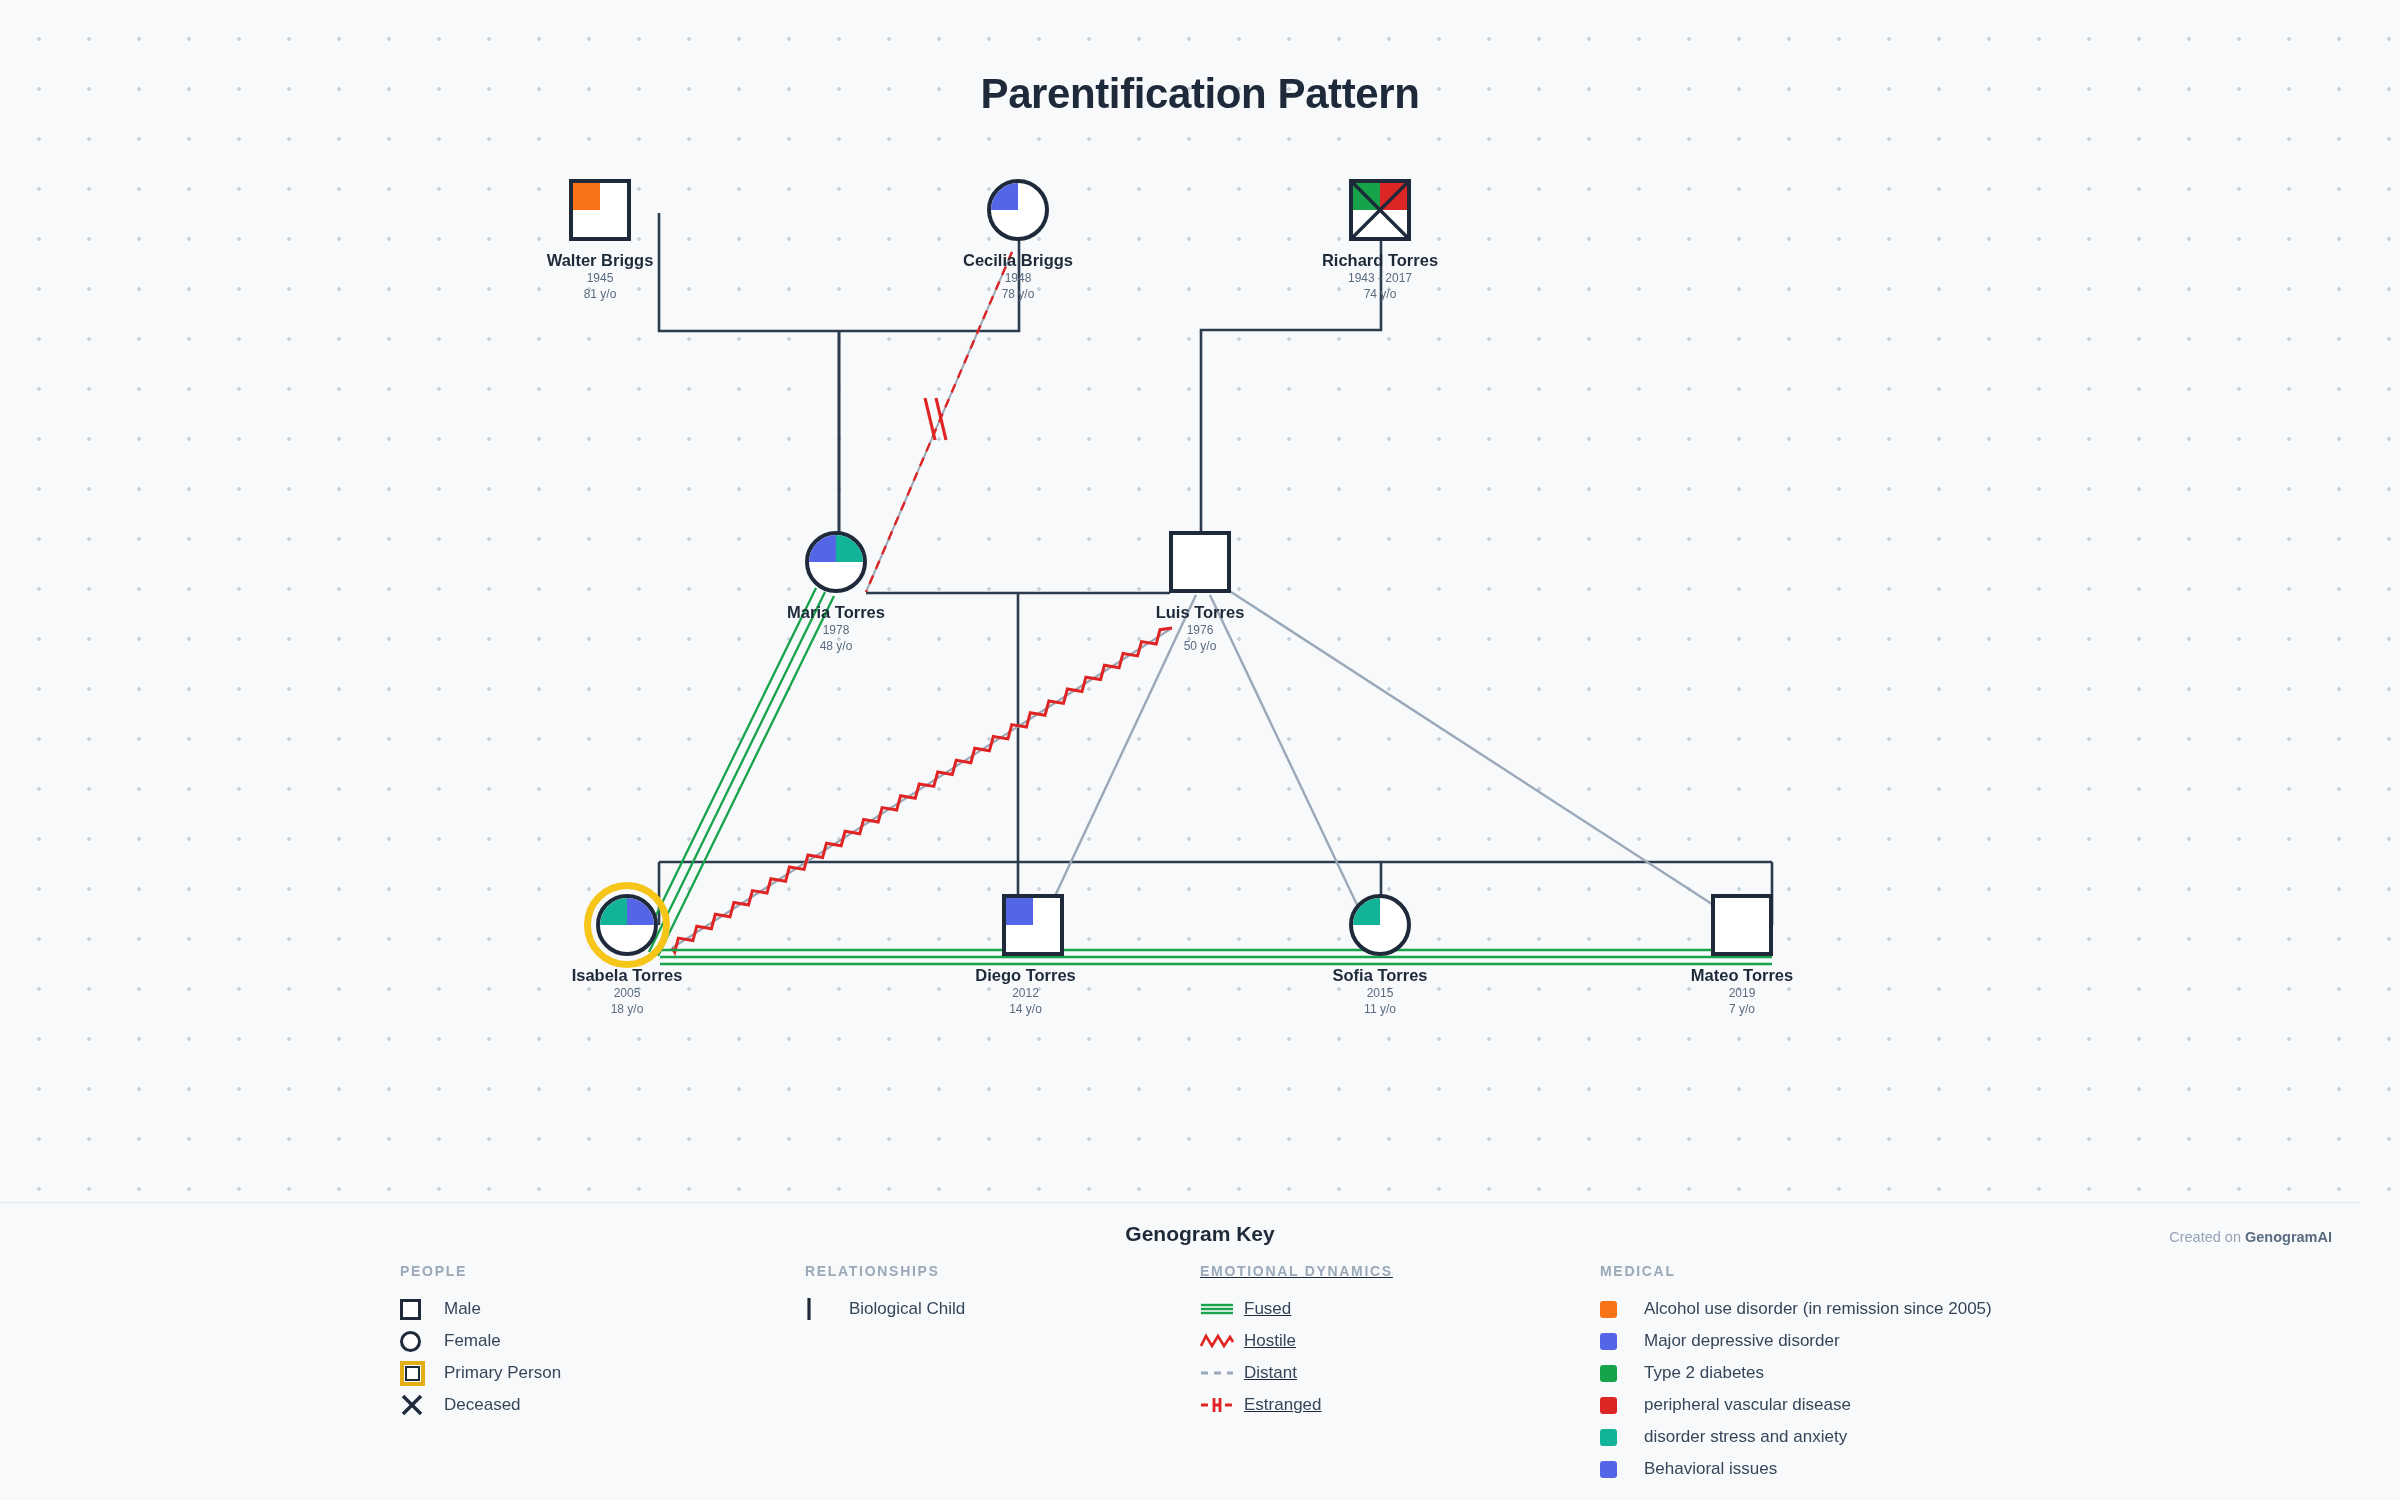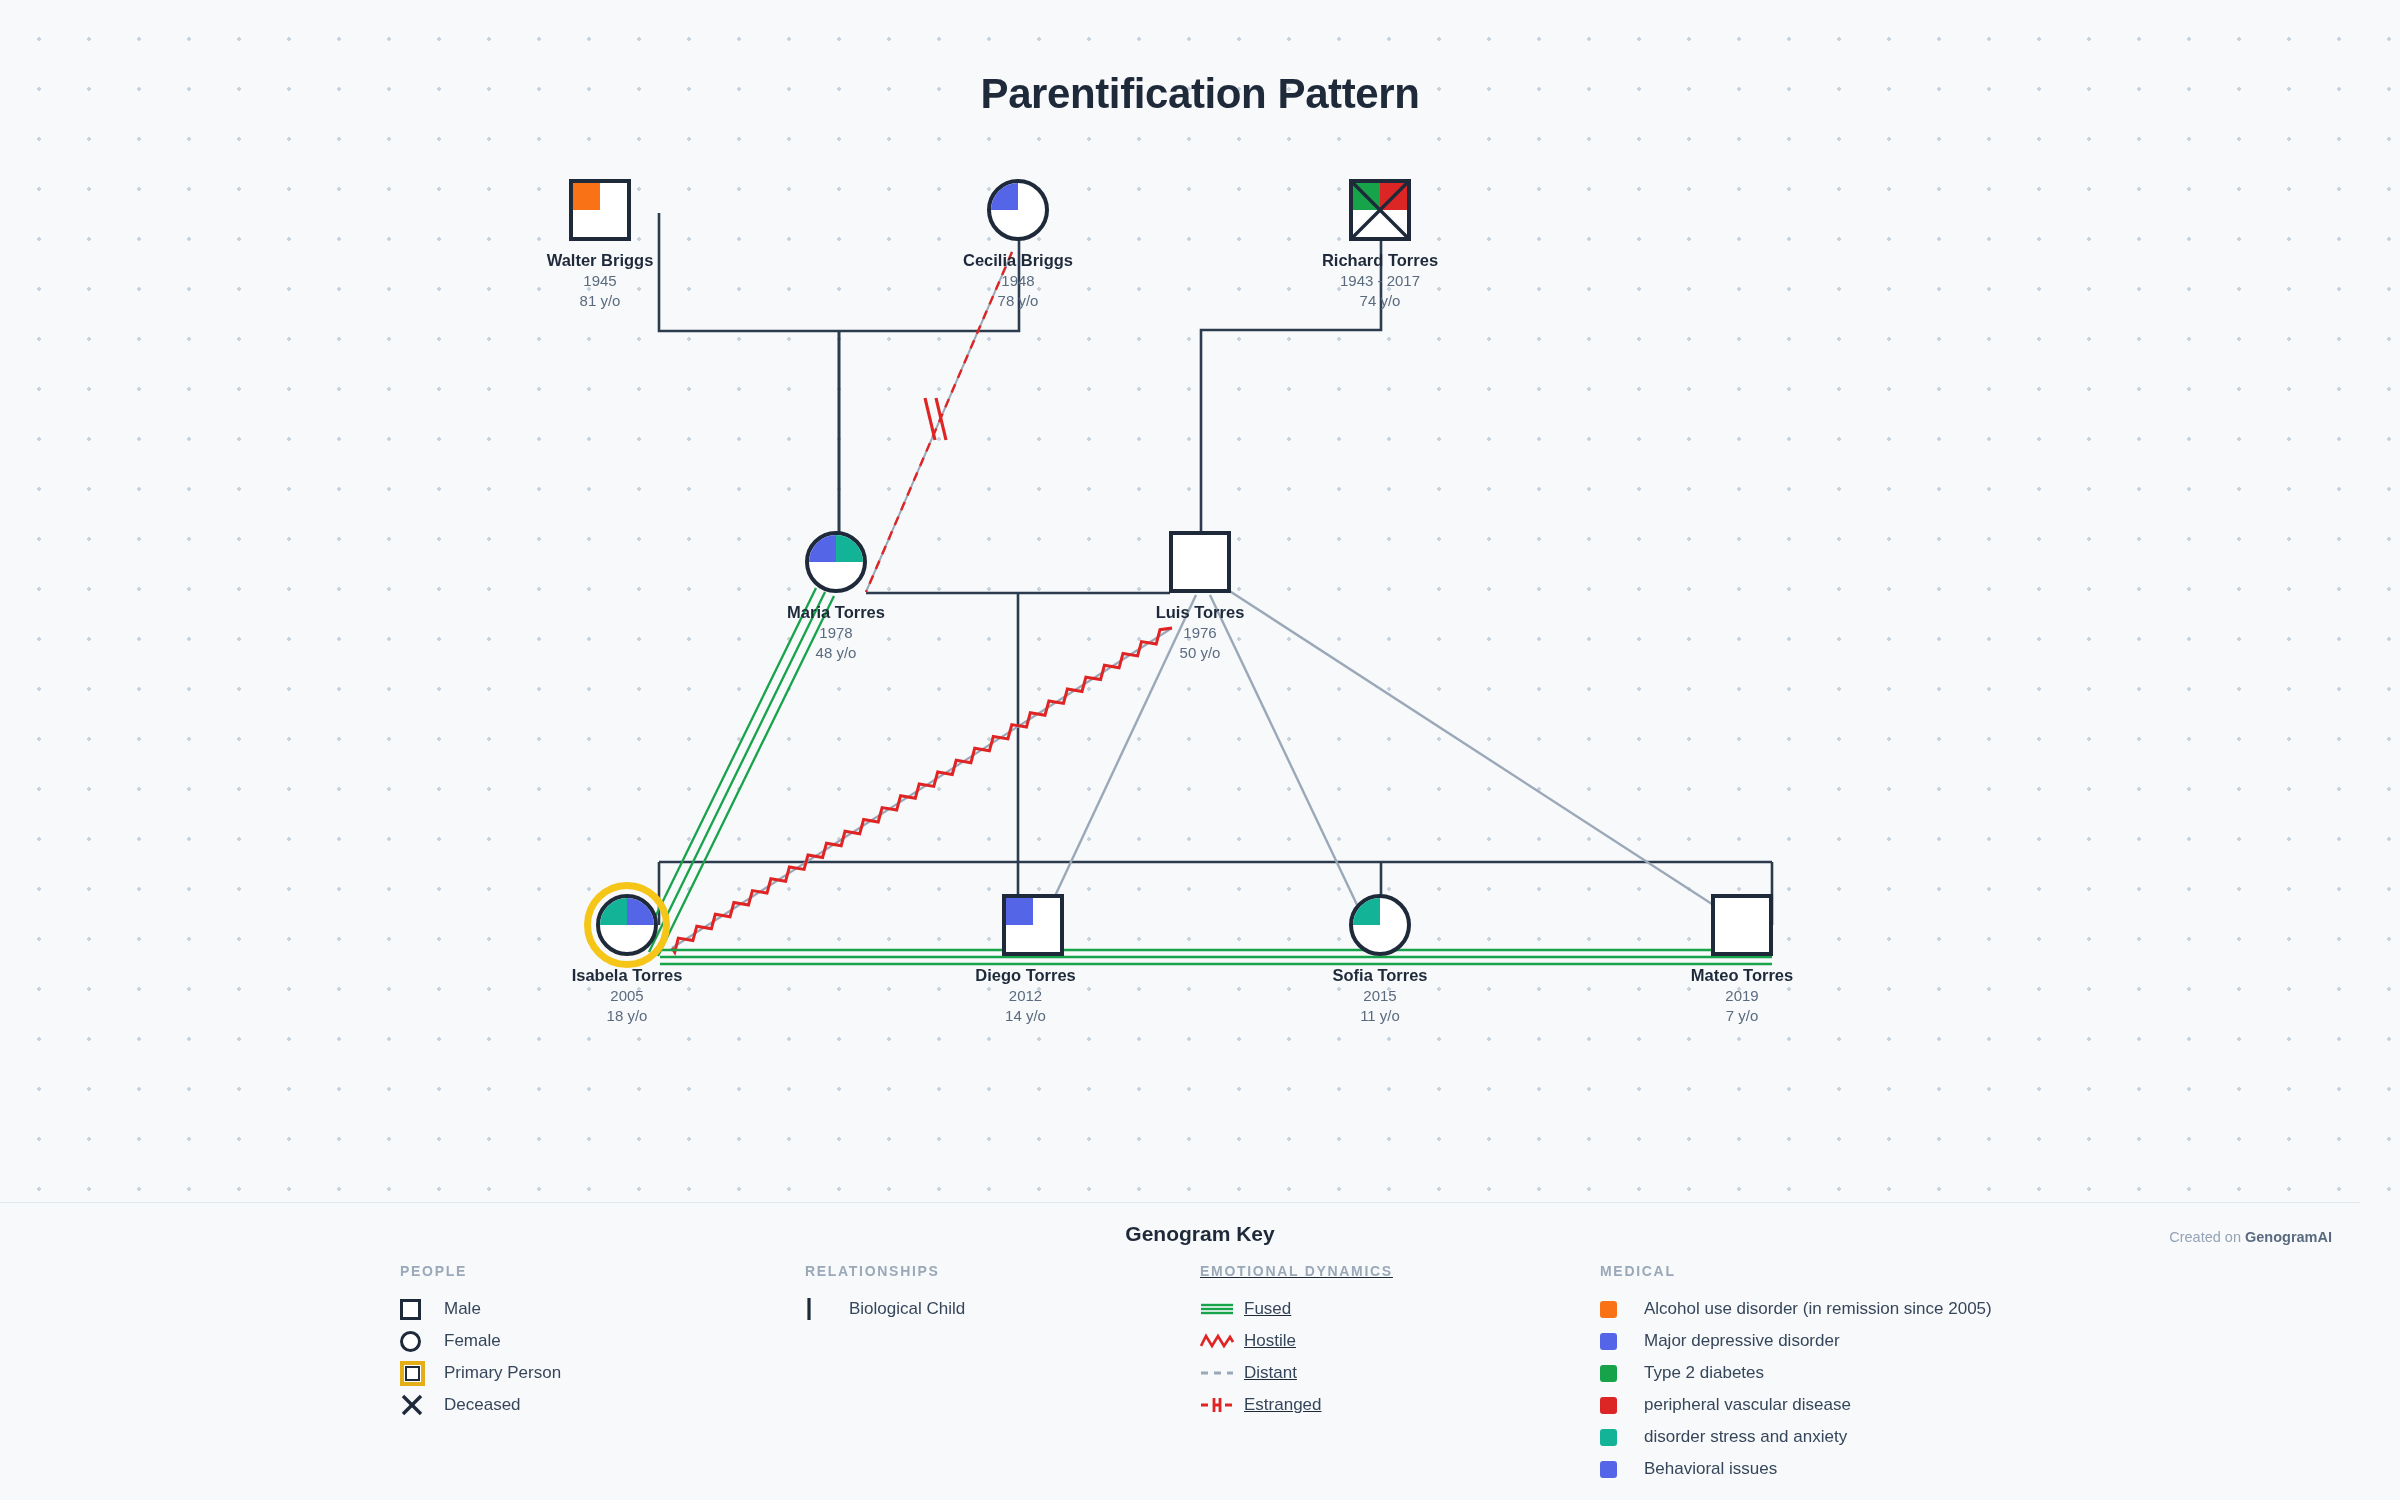--- a/index.html
+++ b/index.html
@@ -34,21 +34,21 @@
   .q-tr{right:0;top:0;}
   .clipc{position:absolute;left:4px;top:4px;width:54px;height:54px;border-radius:50%;overflow:hidden;}
   .clips{position:absolute;left:4px;top:4px;width:54px;height:54px;overflow:hidden;}
   .primary-ring{
     position:absolute;left:-12px;top:-12px;width:86px;height:86px;
     border:7px solid #f5c518;border-radius:50%;box-sizing:border-box;
   }
   .deceased{position:absolute;left:0;top:0;width:62px;height:62px;}
   .labels{position:absolute;top:70px;left:50%;transform:translateX(-50%);text-align:center;white-space:nowrap;}
   .nm{font-size:16.5px;font-weight:bold;color:#1e2a3a;line-height:1.35;}
-  .dt{font-size:15px;color:#5b6b7f;line-height:1.32;}
+  .dt{font-size:12px;color:#5b6b7f;line-height:1.32;}
 
   
   #legend{
     position:absolute;left:0;top:1202px;width:2360px;height:298px;
     background:#f7f9fb;border-top:1.5px solid #e2e8ef;
   }
   #keyTitle{
     position:absolute;top:19px;width:2400px;text-align:center;
     font-size:21px;font-weight:bold;color:#1e2a3a;
   }

